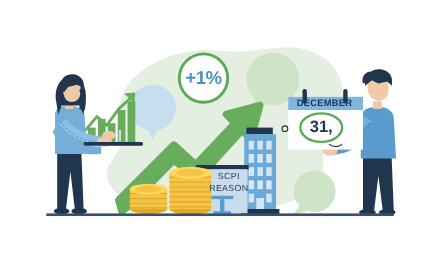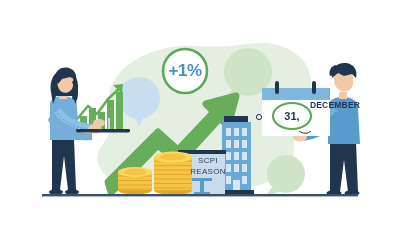--- a/index.html
+++ b/index.html
@@ -8,28 +8,28 @@
   #scene{position:absolute;inset:0;}
   .txt{position:absolute;pointer-events:none;}
   
   #badgeText{
     left:159px;top:56px;width:52px;height:30px;
     display:flex;align-items:center;justify-content:center;
     font-size:17px;font-weight:bold;color:#4b8fc9;letter-spacing:-0.5px;
   }
   
   #calMonth{
-    left:262px;top:99px;width:66px;height:12px;
-    display:flex;align-items:center;justify-content:center;
-    font-size:8.5px;font-weight:bold;color:#1d3557;letter-spacing:0.2px;padding-left:40px;
+    left:262px;top:87px;width:66px;height:12px;
+    display:flex;align-items:center;justify-content:center;
+    font-size:8.5px;font-weight:bold;color:#1d3557;letter-spacing:0.2px;
   }
   #calDay{
     left:270px;top:110px;width:44px;height:11px;
     display:flex;align-items:center;justify-content:center;
-    font-size:11px;font-weight:bold;color:#1d3557;
+    font-size:15px;font-weight:bold;color:#1d3557;
   }
   #calYear{
     left:268px;top:119px;width:48px;height:12px;
     display:flex;align-items:center;justify-content:center;
     font-size:9.5px;font-weight:bold;color:#1d3557;
   }
   
   #signL1{
     left:186px;top:155px;width:44px;height:11px;
     display:flex;align-items:center;justify-content:center;

